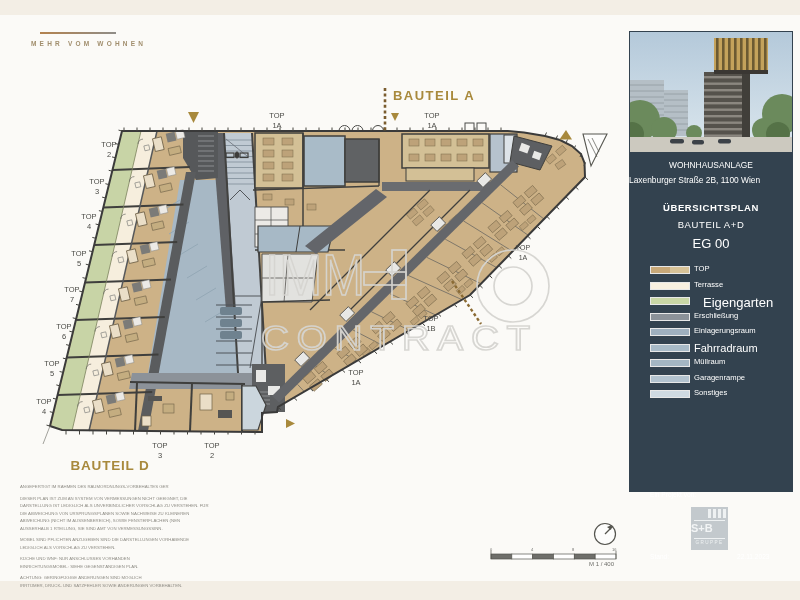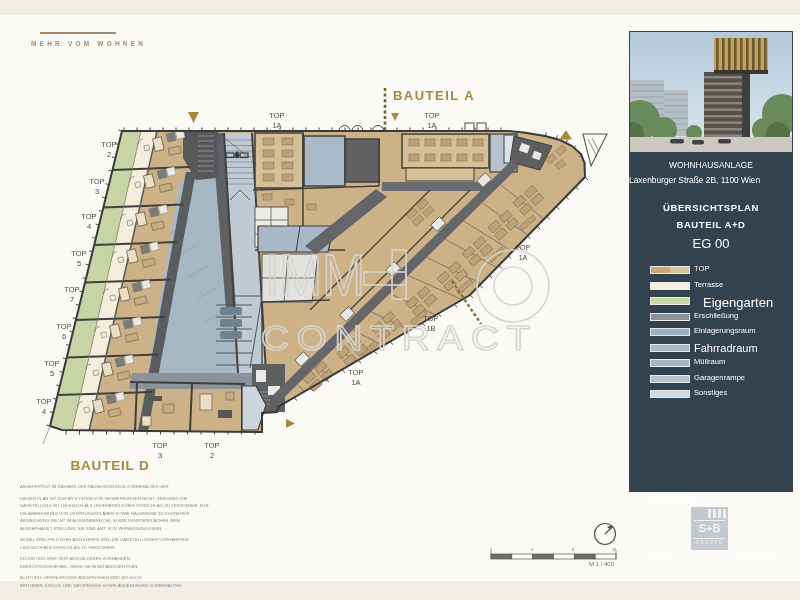--- a/index.html
+++ b/index.html
@@ -760,21 +760,21 @@
         <rect x="88" y="107" width="13" height="4.5" rx="2"></rect>
       </g>
 </svg>
 
 <div class="abs" style="left:0;top:129px;width:164px;text-align:center;font-size:8.4px">WOHNHAUSANLAGE</div>
 
 <div class="abs" style="left:0;top:144px;width:164px;font-size:8.4px">Laxenburger Straße 2B, 1100 Wien</div>
 
 <div class="abs" style="left:0;top:171px;width:164px;text-align:center;font-size:9.5px;font-weight:bold;letter-spacing:0.6px">ÜBERSICHTSPLAN</div>
 
-<div class="abs" style="left:0;top:188px;width:164px;text-align:center;font-size:9.5px;font-weight:bold;letter-spacing:0.6px">BAUTEIL A+D</div>
+<div class="abs" style="left:0;top:188px;width:164px;text-align:center;font-size:9.5px;font-weight:normal;letter-spacing:0.6px">BAUTEIL A+D</div>
 
 <div class="abs" style="left:0;top:205px;width:164px;text-align:center;font-size:13px">EG 00</div>
 
 <div class="abs" style="left:22px;top:234px">
 
 <div style="position:absolute;left:0;top:0.0px;height:15px;width:140px">
         <span style="position:absolute;left:0;top:2px;width:38px;height:6px;outline:1px solid #e8e8e8">
           <span style="position:absolute;left:0;top:0;width:19px;height:6px;background:#c8a878"></span>
           <span style="position:absolute;left:19px;top:0;width:19px;height:6px;background:#d8c398"></span>
         </span>
@@ -839,18 +839,18 @@
 </div>
 
 <div class="abs" style="left:21px;top:460px;font-size:6.6px">Ein Projekt von:</div>
 
 <div class="abs" style="left:62px;top:476px;width:37px;height:43px;background:#c3c9cd">
       <div class="abs" style="left:3px;top:13px;width:31px;height:19px;border-top:1px solid #eef1f2;border-bottom:1px solid #eef1f2"></div>
       <div class="abs" style="left:17px;top:2px;width:3px;height:9px;background:#eef1f2"></div>
       <div class="abs" style="left:22px;top:2px;width:3px;height:9px;background:#eef1f2"></div>
       <div class="abs" style="left:27px;top:2px;width:3px;height:9px;background:#eef1f2"></div>
       <div class="abs" style="left:32px;top:2px;width:3px;height:9px;background:#eef1f2"></div>
-      <div class="abs" style="left:0;top:15px;width:37px;text-align:center;font-size:11px;font-weight:bold;color:#f2f4f5">S+B</div>
+      <div class="abs" style="left:0;top:15px;width:37px;text-align:left;font-size:11px;font-weight:bold;color:#f2f4f5">S+B</div>
       <div class="abs" style="left:0;top:33px;width:37px;text-align:center;font-size:4.6px;letter-spacing:1.4px;color:#eef1f2">GRUPPE</div>
     </div>
 
 <div class="abs" style="left:21px;top:522px;font-size:6.6px">Stand:</div>
 <div class="abs" style="left:108px;top:522px;font-size:6.6px">22.11.2023</div>
 </div>
 </body></html>

